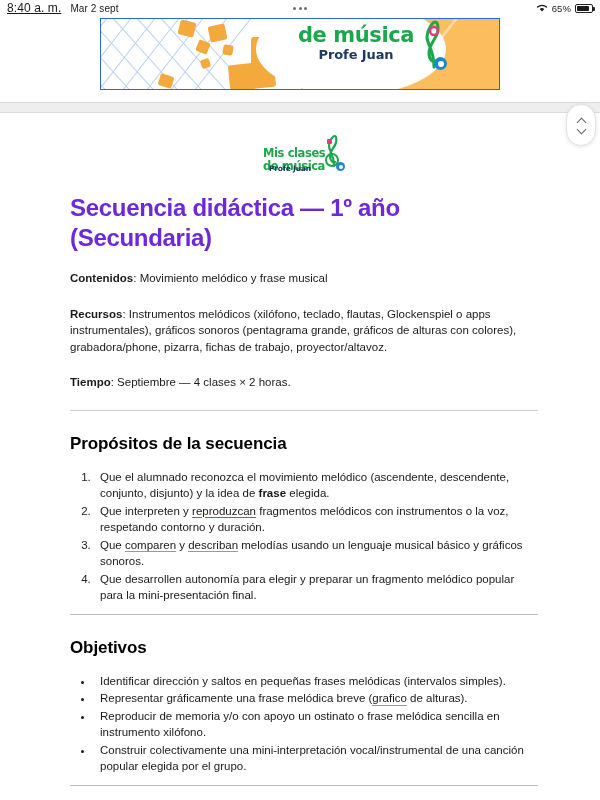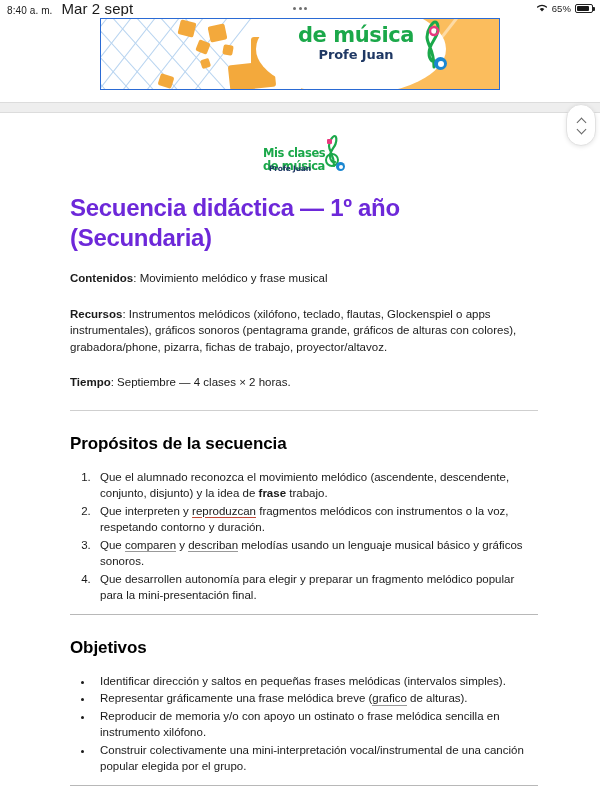--- a/index.html
+++ b/index.html
@@ -17,22 +17,22 @@
     width: 600px;
     background: #ffffff;
     display: flex;
     align-items: center;
     font-size: 9.5px;
     color: #1a1a1a;
     padding: 0 7px;
     letter-spacing: 0.1px;
   }
   .sb-left { display: flex; align-items: baseline; gap: 9px; white-space: nowrap; }
-  .sb-time { font-size: 10px; }
-  .sb-date { font-size: 15px; }
+  .sb-time { font-size: 12px; text-decoration: underline; }
+  .sb-date { font-size: 10px; }
   .sb-center {
     position: absolute; left: 0; right: 0; top: 0; bottom: 0;
     display: flex; align-items: center; justify-content: center;
     pointer-events: none;
   }
   .dots { display: flex; gap: 2.5px; align-items: center; }
   .dots i { width: 3px; height: 3px; border-radius: 50%; background: #6e6e6e; display: block; }
   .sb-right {
     margin-left: auto; display: flex; align-items: center; gap: 4px;
     font-size: 9.5px; white-space: nowrap;
@@ -364,21 +364,21 @@
     <p class="para">
       <b>Tiempo</b><span>: </span><span>Septiembre — 4 clases × 2 horas.</span>
     </p>
 
     <hr class="rule">
 
     <h2 class="sec">Propósitos de la secuencia</h2>
 
     <ol class="numlist">
       <li>
-        <span>Que el alumnado reconozca el movimiento melódico (ascendente, descendente, conjunto, disjunto) y la idea de </span><b>frase</b><span> trabajo.</span>
+        <span>Que el alumnado reconozca el movimiento melódico (ascendente, descendente, conjunto, disjunto) y la idea de </span><b>frase</b><span> elegida.</span>
       </li>
       <li>
         <span>Que interpreten y </span><span class="spell-red">reproduzcan</span><span> fragmentos melódicos con instrumentos o la voz, respetando contorno y duración.</span>
       </li>
       <li>
         <span>Que </span><span class="spell">comparen</span><span> y </span><span class="spell">describan</span><span> melodías usando un lenguaje musical básico y gráficos sonoros.</span>
       </li>
       <li>
         <span>Que desarrollen autonomía para elegir y preparar un fragmento melódico popular para la mini-presentación final.</span>
       </li>

